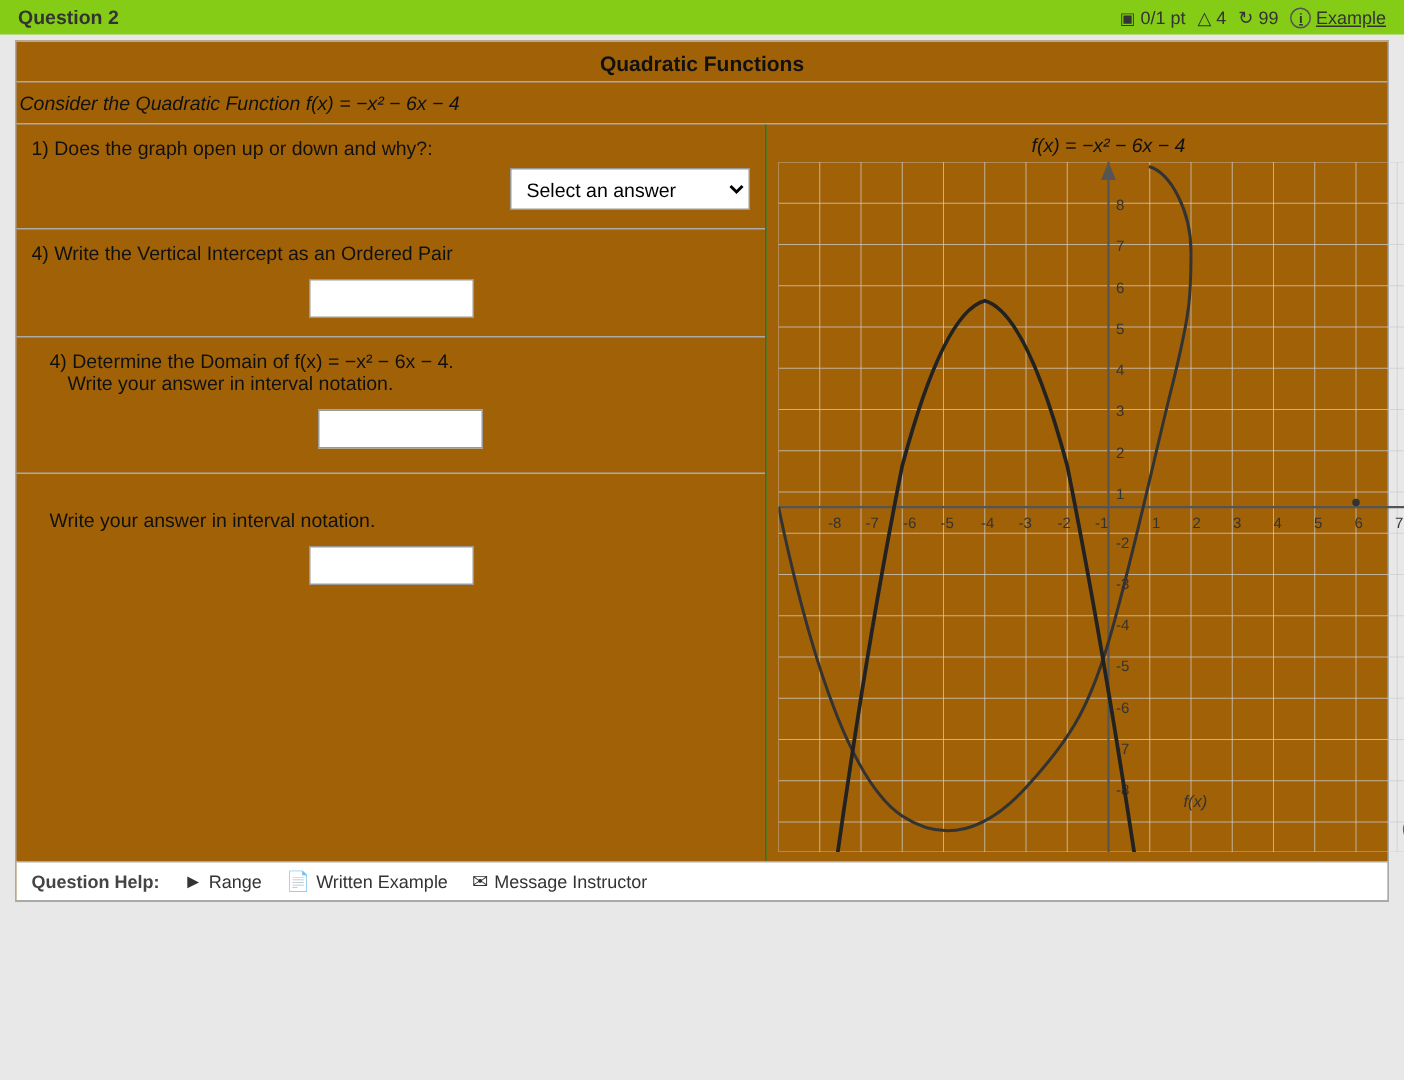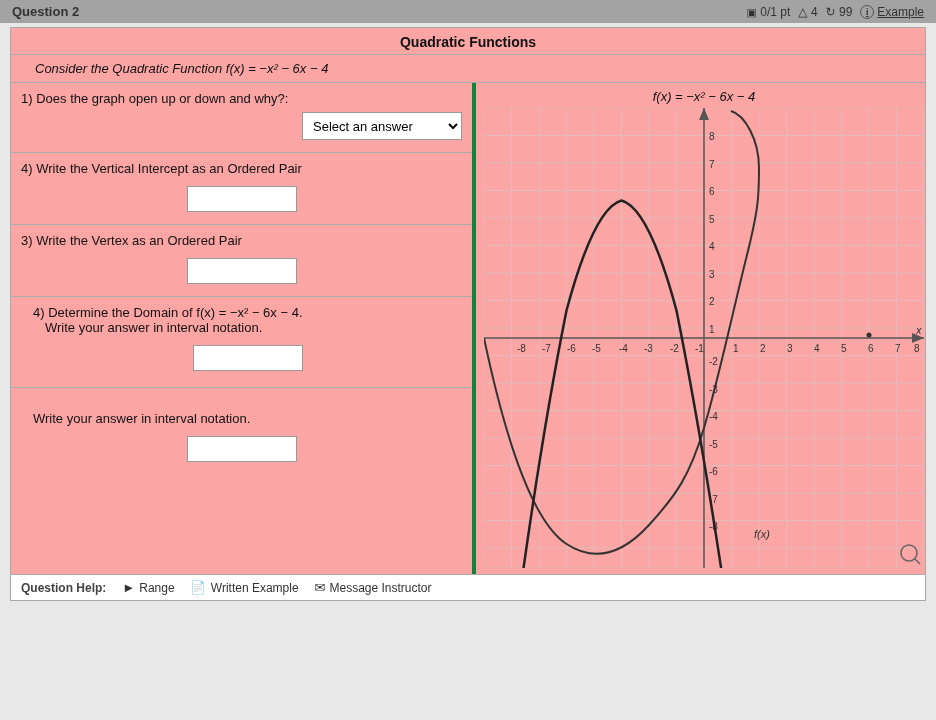--- a/index.html
+++ b/index.html
@@ -9,60 +9,60 @@
       width: 936px;
       min-height: 720px;
       font-size: 13px;
       color: #111;
     }
     .top-bar {
       display: flex;
       justify-content: flex-end;
       align-items: center;
       padding: 4px 12px;
-      background: #a3a3a3;
+      background: #84cc16;
       font-size: 12px;
       color: #333;
       gap: 10px;
     }
     .top-bar-left {
       margin-right: auto;
       font-weight: bold;
       font-size: 13px;
     }
     .top-bar-right {
       display: flex;
       align-items: flex-end;
       gap: 8px;
     }
     .main-container {
       margin: 4px 10px;
       border: 1px solid #aaa;
-      background: #fca5a5;
+      background: #a16207;
     }
     .title-row {
       text-align: center;
       font-weight: bold;
       font-size: 14px;
       padding: 6px 0 4px 0;
       border-bottom: 1px solid #aaa;
     }
     .function-row {
-      padding: 6px 24px;
+      padding: 6px 2px;
       border-bottom: 1px solid #aaa;
       font-style: italic;
       font-size: 13px;
     }
     .content-area {
       display: flex;
       flex-direction: row;
     }
     .left-panel {
-      width: 465px;
-      border-right: 4px solid #15803d;
+      width: 500px;
+      border-right: 1px solid #15803d;
       flex-shrink: 0;
     }
     .right-panel {
       flex: 1;
       padding: 6px 8px;
       display: flex;
       flex-direction: column;
       align-items: center;
     }
     .question-block {
@@ -182,26 +182,20 @@
         </div>
       </div>
 
       <div class="question-block">
         <div class="question-label">4) Write the Vertical Intercept as an Ordered Pair</div>
         <div style="display:flex; justify-content:center;">
           <input type="text" class="answer-input" style="">
         </div>
       </div>
 
-      <div class="question-block">
-        <div class="question-label">3) Write the Vertex as an Ordered Pair</div>
-        <div style="display:flex; justify-content:center;">
-          <input type="text" class="answer-input" style="">
-        </div>
-      </div>
 
       <div class="q4-block">
         <div class="question-label">
           <span>4) Determine the Domain of f(x) = −x² − 6x − 4.</span><br>
           <span style="padding-left:12px;">Write your answer in interval notation.</span>
         </div>
         <div style="display:flex; justify-content:center; margin-top:6px;">
           <input type="text" class="answer-input" style="">
         </div>
       </div>

